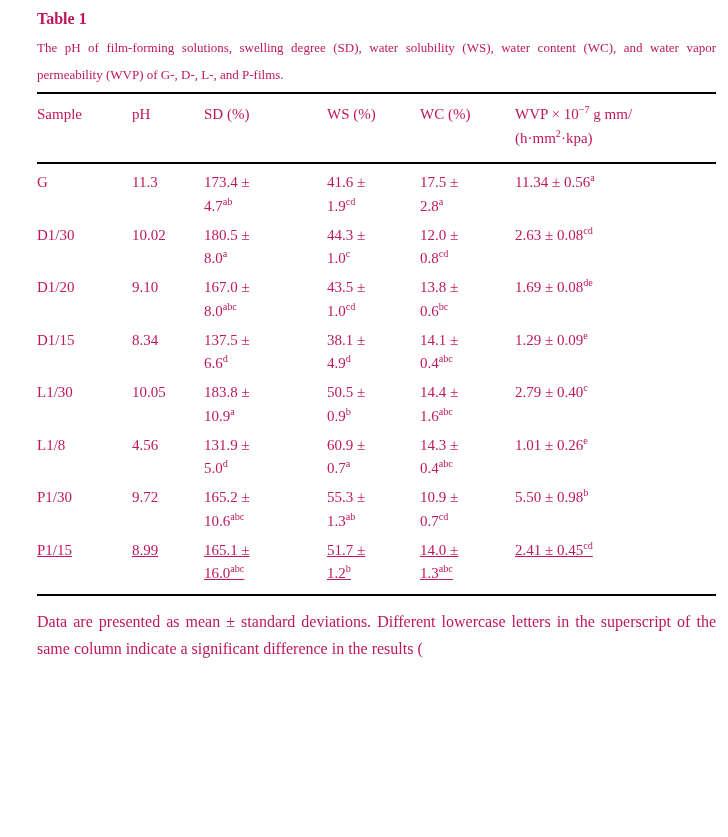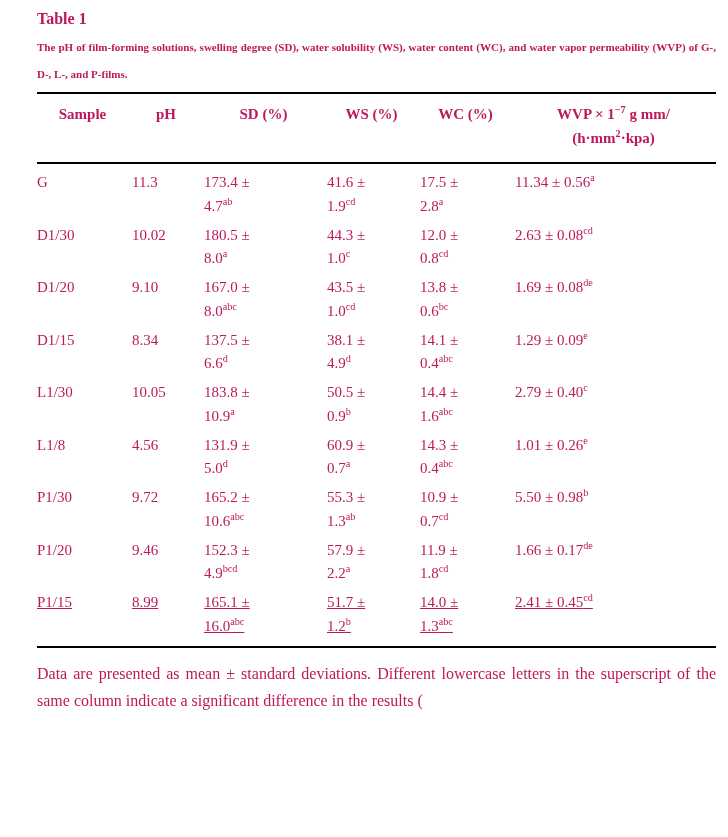--- a/index.html
+++ b/index.html
@@ -18,46 +18,45 @@
     padding: 6px 0 0 37px;
     overflow: hidden;
   }
   .table-label {
     font-weight: bold;
     font-size: 16px;
     line-height: 26px;
     margin-bottom: 2px;
   }
   .caption {
-    font-size: 11px;
+    font-size: 13px;
     line-height: 27px;
     text-align: justify;
     width: 679px;
     margin-bottom: 4px;
-    font-weight: bold;
   }
   table.data-table {
     width: 679px;
     border-collapse: collapse;
     table-layout: fixed;
     font-size: 15px;
     line-height: 23.5px;
     border-top: 2.5px solid #000;
     border-bottom: 2px solid #000;
     margin-top: 2px;
   }
   col.c-sample { width: 95px; }
   col.c-ph     { width: 72px; }
   col.c-sd     { width: 123px; }
   col.c-ws     { width: 93px; }
   col.c-wc     { width: 95px; }
   col.c-wvp    { width: 201px; }
   thead th {
-    text-align: center;
-    font-weight: bold;
+    text-align: left;
+    font-weight: normal;
     vertical-align: top;
     padding: 9px 4px 12px 0;
     border-bottom: 2px solid #000;
     font-size: 15px;
   }
   tbody td {
     vertical-align: top;
     text-align: left;
     padding: 3.5px 4px 2px 0;
   }
@@ -96,21 +95,21 @@
         <col class="c-wc">
         <col class="c-wvp">
     </colgroup>
     <thead>
       <tr>
         <th>Sample</th>
         <th>pH</th>
         <th>SD (%)</th>
         <th>WS (%)</th>
         <th>WC (%)</th>
-        <th><span>WVP × 1</span><sup>−7</sup><span> g mm/</span><br><span>(h·mm</span><sup>2</sup><span>·kpa)</span></th>
+        <th><span>WVP × 10</span><sup>−7</sup><span> g mm/</span><br><span>(h·mm</span><sup>2</sup><span>·kpa)</span></th>
       </tr>
     </thead>
     <tbody>
         <tr>
           <td>G</td>
           <td>11.3</td>
           <td>173.4 ±<br>4.7<sup>ab</sup></td>
           <td>41.6 ±<br>1.9<sup>cd</sup></td>
           <td>17.5 ±<br>2.8<sup>a</sup></td>
           <td>11.34 ± 0.56<sup>a</sup></td>
@@ -157,28 +156,20 @@
         </tr>
         <tr>
           <td>P1/30</td>
           <td>9.72</td>
           <td>165.2 ±<br>10.6<sup>abc</sup></td>
           <td>55.3 ±<br>1.3<sup>ab</sup></td>
           <td>10.9 ±<br>0.7<sup>cd</sup></td>
           <td>5.50 ± 0.98<sup>b</sup></td>
         </tr>
         <tr>
-          <td>P1/20</td>
-          <td>9.46</td>
-          <td>152.3 ±<br>4.9<sup>bcd</sup></td>
-          <td>57.9 ±<br>2.2<sup>a</sup></td>
-          <td>11.9 ±<br>1.8<sup>cd</sup></td>
-          <td>1.66 ± 0.17<sup>de</sup></td>
-        </tr>
-        <tr>
           <td>P1/15</td>
           <td>8.99</td>
           <td>165.1 ±<br>16.0<sup>abc</sup></td>
           <td>51.7 ±<br>1.2<sup>b</sup></td>
           <td>14.0 ±<br>1.3<sup>abc</sup></td>
           <td>2.41 ± 0.45<sup>cd</sup></td>
         </tr>
       </tbody>
   </table>
 

